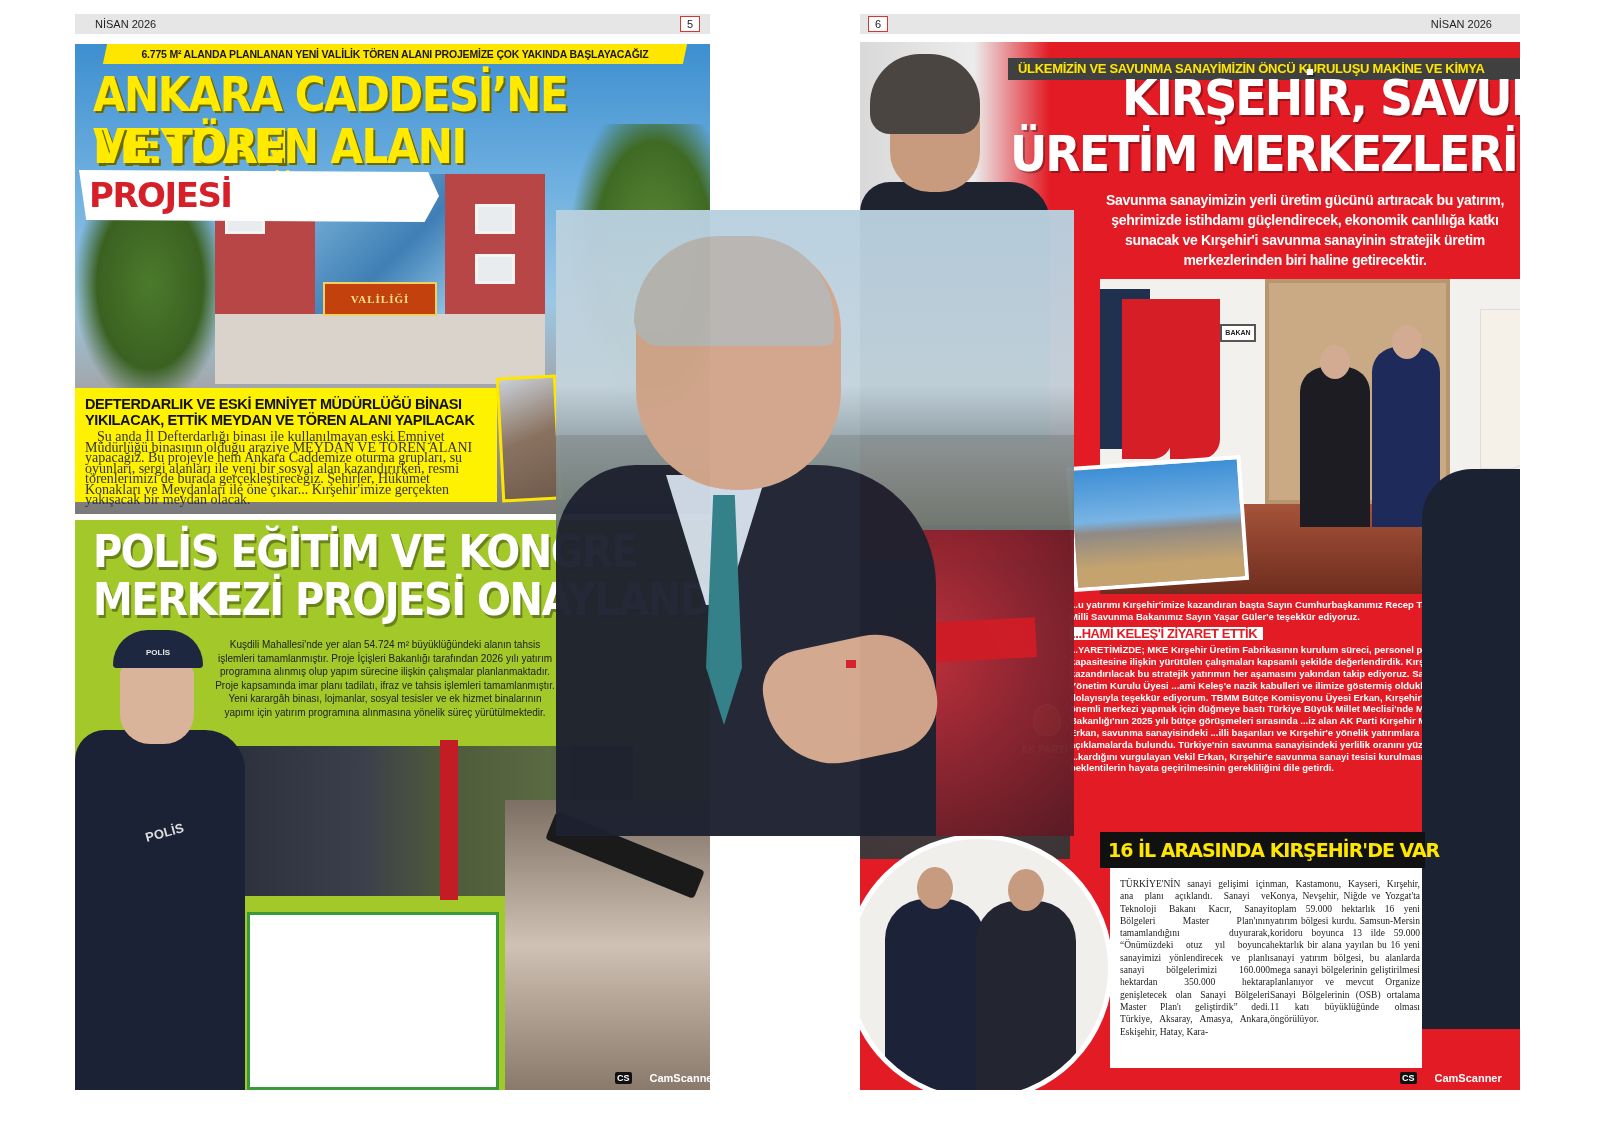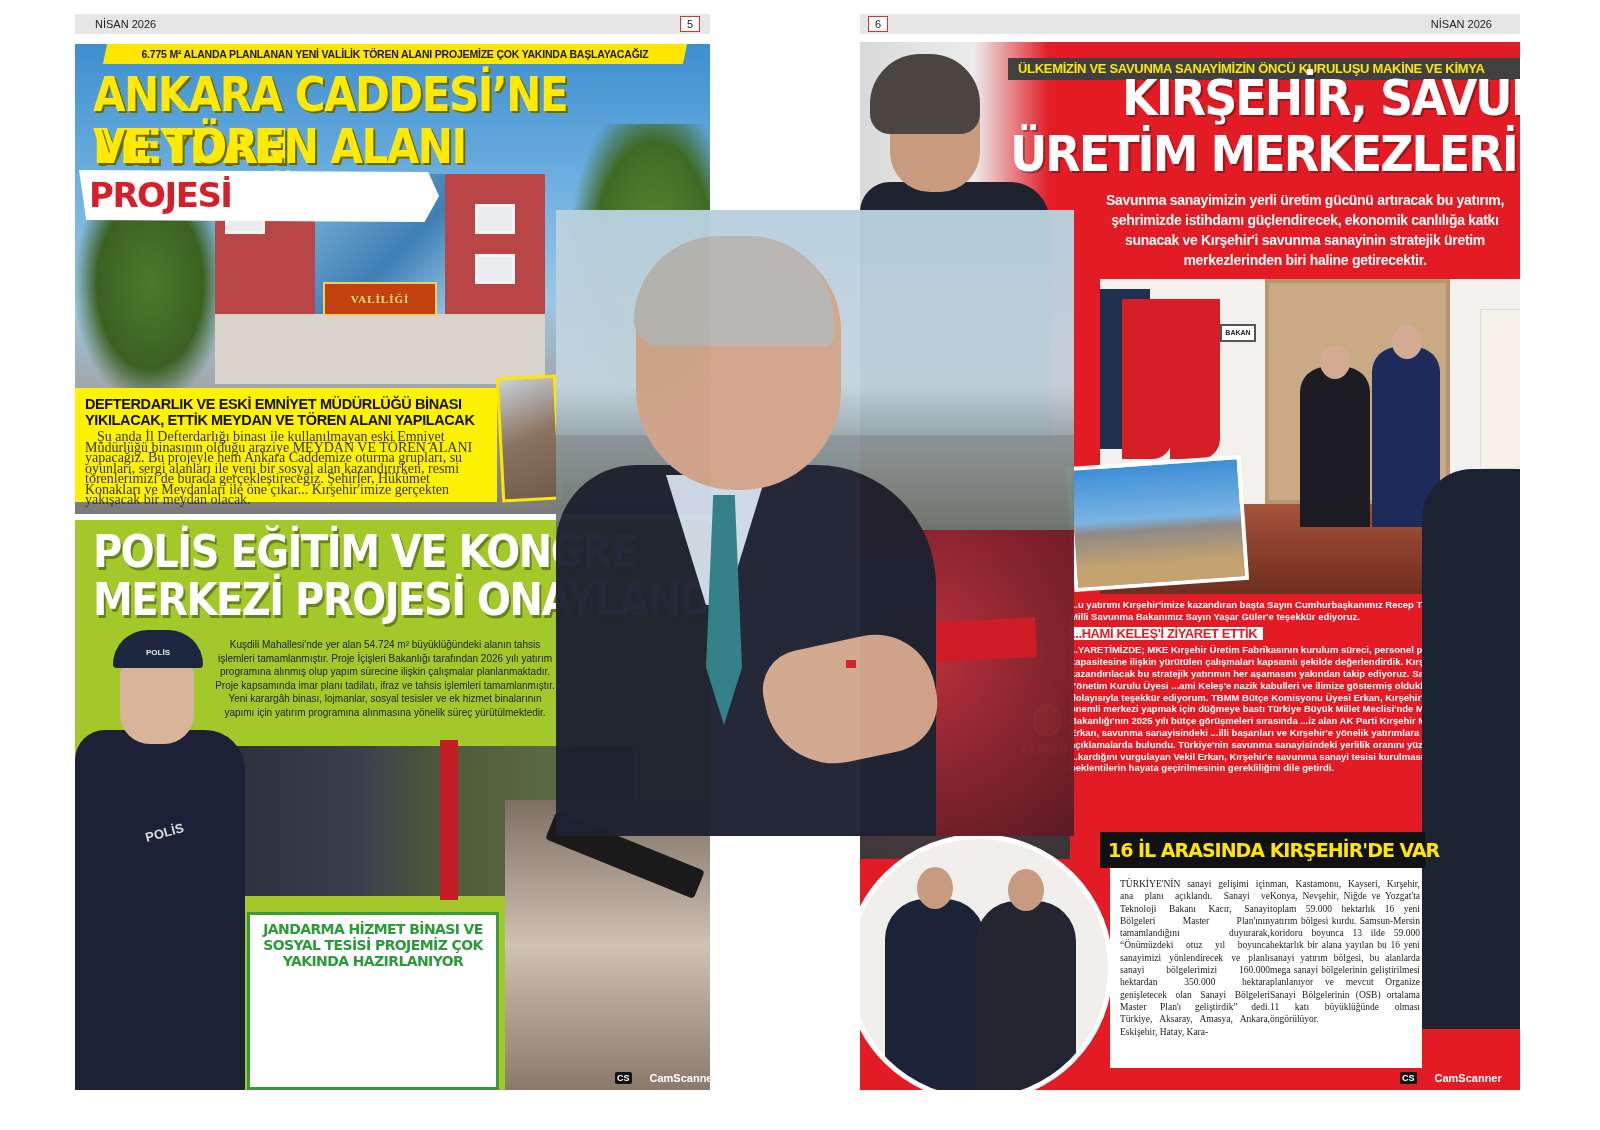--- a/index.html
+++ b/index.html
@@ -182,21 +182,20 @@
       <div class="coat">
         <span>POLİS</span>
       </div>
       <div class="face"></div>
       <div class="cap">
         <span>POLİS</span>
       </div>
     </div>
 
     <div class="green-box">
-      <h3>JANDARMA HİZMET BİNASI VE SOSYAL TESİSİ PROJEMİZ ÇOK YAKINDA HAZIRLANIYOR</h3>
     </div>
 
     <div class="camscanner" style="left:540px;bottom:6px">
       <span class="cs">CS</span>
       <span>CamScanner</span>
     </div>
   </div>
 </div>
 
 <div class="page" id="page-right">

